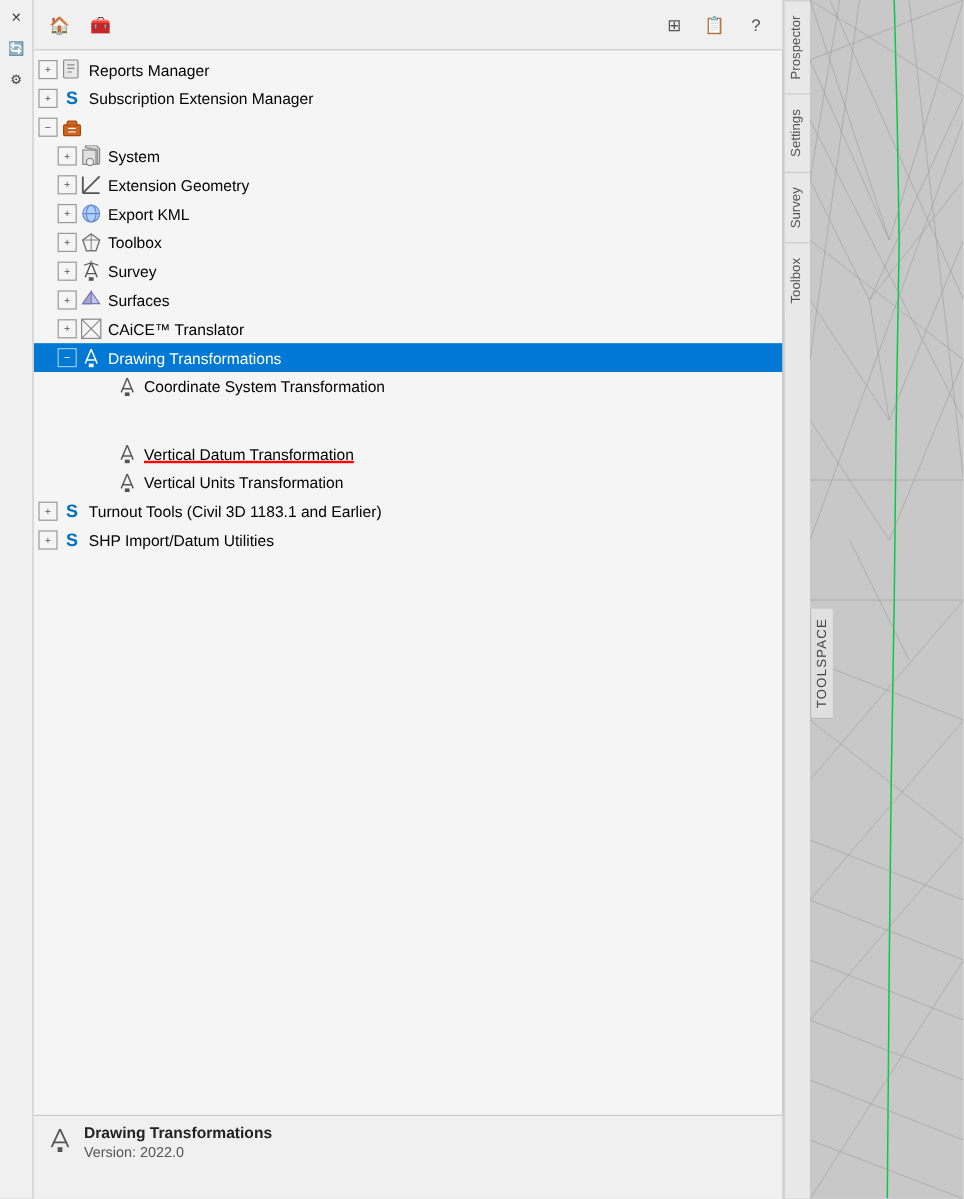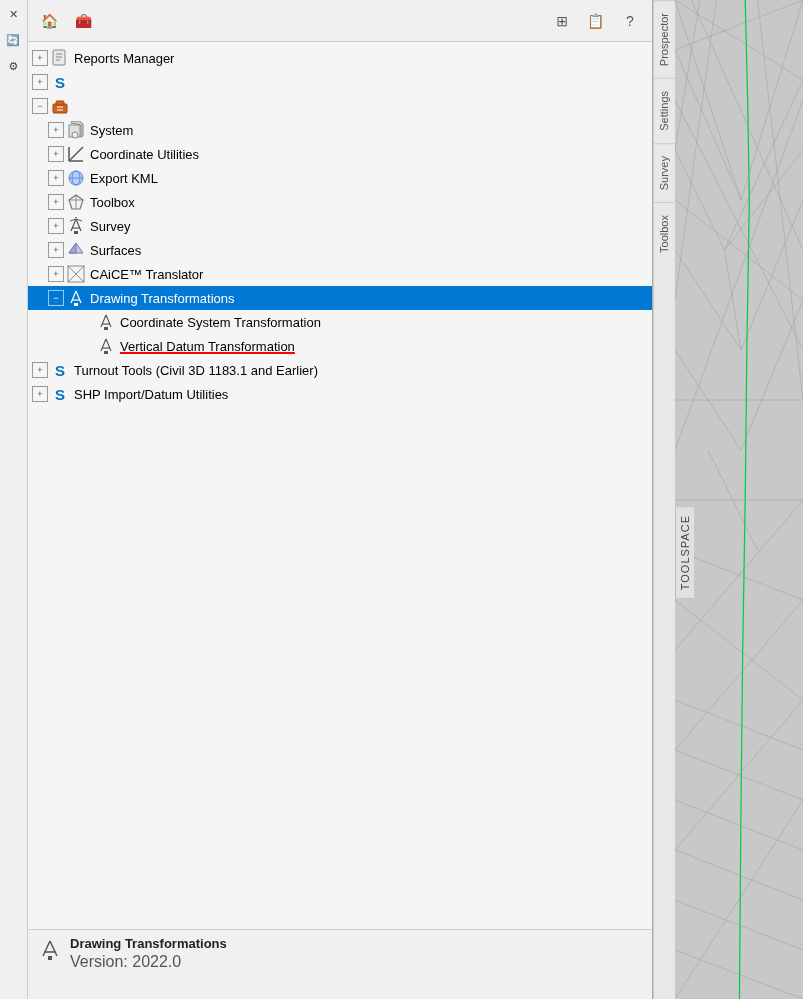--- a/index.html
+++ b/index.html
@@ -145,21 +145,21 @@
       display: flex;
       flex-direction: column;
       gap: 2px;
     }
     .status-title {
       font-weight: 600;
       font-size: 13px;
       color: #222;
     }
     .status-version {
-      font-size: 16px;
+      font-size: 12px;
       color: #555;
     }
 
     
     .right-tabs {
       width: 22px;
       height: 999px;
       background: #e8e8e8;
       border-left: 1px solid #ccc;
       display: flex;
@@ -246,20 +246,21 @@
           </svg>
       </div>
       <span class="tree-label">Reports Manager</span>
     </div>
 
     <div class="tree-item">
       <div class="tree-expander">+</div>
       <div class="tree-icon">
         <span class="icon-s">S</span>
       </div>
+      <span class="tree-label">Subscription Extension Manager</span>
     </div>
 
     <div class="tree-item">
       <div class="tree-expander">−</div>
       <div class="tree-icon">
         <svg width="18" height="18" viewBox="0 0 18 18">
           <rect x="2" y="7" width="14" height="9" rx="1" fill="#cc6622" stroke="#aa4400" stroke-width="1"></rect>
           <rect x="5" y="4" width="8" height="4" rx="1" fill="#cc6622" stroke="#aa4400" stroke-width="1"></rect>
           <line x1="6" y1="10" x2="12" y2="10" stroke="#fff" stroke-width="1"></line>
           <line x1="6" y1="13" x2="12" y2="13" stroke="#fff" stroke-width="1"></line>
@@ -281,21 +282,21 @@
 
     <div class="tree-item" style="padding-left: 20px;">
       <div class="tree-expander">+</div>
       <div class="tree-icon">
         <svg width="18" height="18" viewBox="0 0 18 18">
           <line x1="2" y1="16" x2="16" y2="2" stroke="#555" stroke-width="1.5"></line>
           <line x1="2" y1="16" x2="2" y2="2" stroke="#555" stroke-width="1.5"></line>
           <line x1="2" y1="16" x2="16" y2="16" stroke="#555" stroke-width="1.5"></line>
         </svg>
       </div>
-      <span class="tree-label">Coordinate Utilities</span>
+      <span class="tree-label">Extension Geometry</span>
     </div>
 
     <div class="tree-item" style="padding-left: 20px;">
       <div class="tree-expander">+</div>
       <div class="tree-icon">
         <svg width="18" height="18" viewBox="0 0 18 18">
           <circle cx="9" cy="9" r="7" fill="#b0d0ff" stroke="#6688cc" stroke-width="1"></circle>
           <ellipse cx="9" cy="9" rx="4" ry="7" fill="none" stroke="#6688cc" stroke-width="1"></ellipse>
           <line x1="2" y1="9" x2="16" y2="9" stroke="#6688cc" stroke-width="1"></line>
         </svg>
@@ -373,33 +374,45 @@
         <svg width="18" height="18" viewBox="0 0 18 18">
           <line x1="9" y1="2" x2="4" y2="14" stroke="#555" stroke-width="1.2"></line>
           <line x1="9" y1="2" x2="14" y2="14" stroke="#555" stroke-width="1.2"></line>
           <line x1="5" y1="11" x2="13" y2="11" stroke="#555" stroke-width="1.2"></line>
           <rect x="7" y="14" width="4" height="3" fill="#555"></rect>
         </svg>
       </div>
       <span class="tree-label">Coordinate System Transformation</span>
     </div>
 
-    <div class="tree-item" style="padding-left: 52px;">
+    <div class="tree-item" style="padding-left: 52px; margin-top: 32px;">
       <div class="tree-expander-placeholder"></div>
       <div class="tree-icon">
         <svg width="18" height="18" viewBox="0 0 18 18">
           <line x1="9" y1="2" x2="4" y2="14" stroke="#555" stroke-width="1.2"></line>
           <line x1="9" y1="2" x2="14" y2="14" stroke="#555" stroke-width="1.2"></line>
           <line x1="5" y1="11" x2="13" y2="11" stroke="#555" stroke-width="1.2"></line>
           <rect x="7" y="14" width="4" height="3" fill="#555"></rect>
         </svg>
       </div>
       <span class="tree-label underline-red">Vertical Datum Transformation</span>
     </div>
 
+    <div class="tree-item" style="padding-left: 52px;">
+      <div class="tree-expander-placeholder"></div>
+      <div class="tree-icon">
+        <svg width="18" height="18" viewBox="0 0 18 18">
+          <line x1="9" y1="2" x2="4" y2="14" stroke="#555" stroke-width="1.2"></line>
+          <line x1="9" y1="2" x2="14" y2="14" stroke="#555" stroke-width="1.2"></line>
+          <line x1="5" y1="11" x2="13" y2="11" stroke="#555" stroke-width="1.2"></line>
+          <rect x="7" y="14" width="4" height="3" fill="#555"></rect>
+        </svg>
+      </div>
+      <span class="tree-label">Vertical Units Transformation</span>
+    </div>
 
     <div class="tree-item">
       <div class="tree-expander">+</div>
       <div class="tree-icon">
         <span class="icon-s">S</span>
       </div>
       <span class="tree-label">Turnout Tools (Civil 3D 1183.1 and Earlier)</span>
     </div>
 
     <div class="tree-item">

